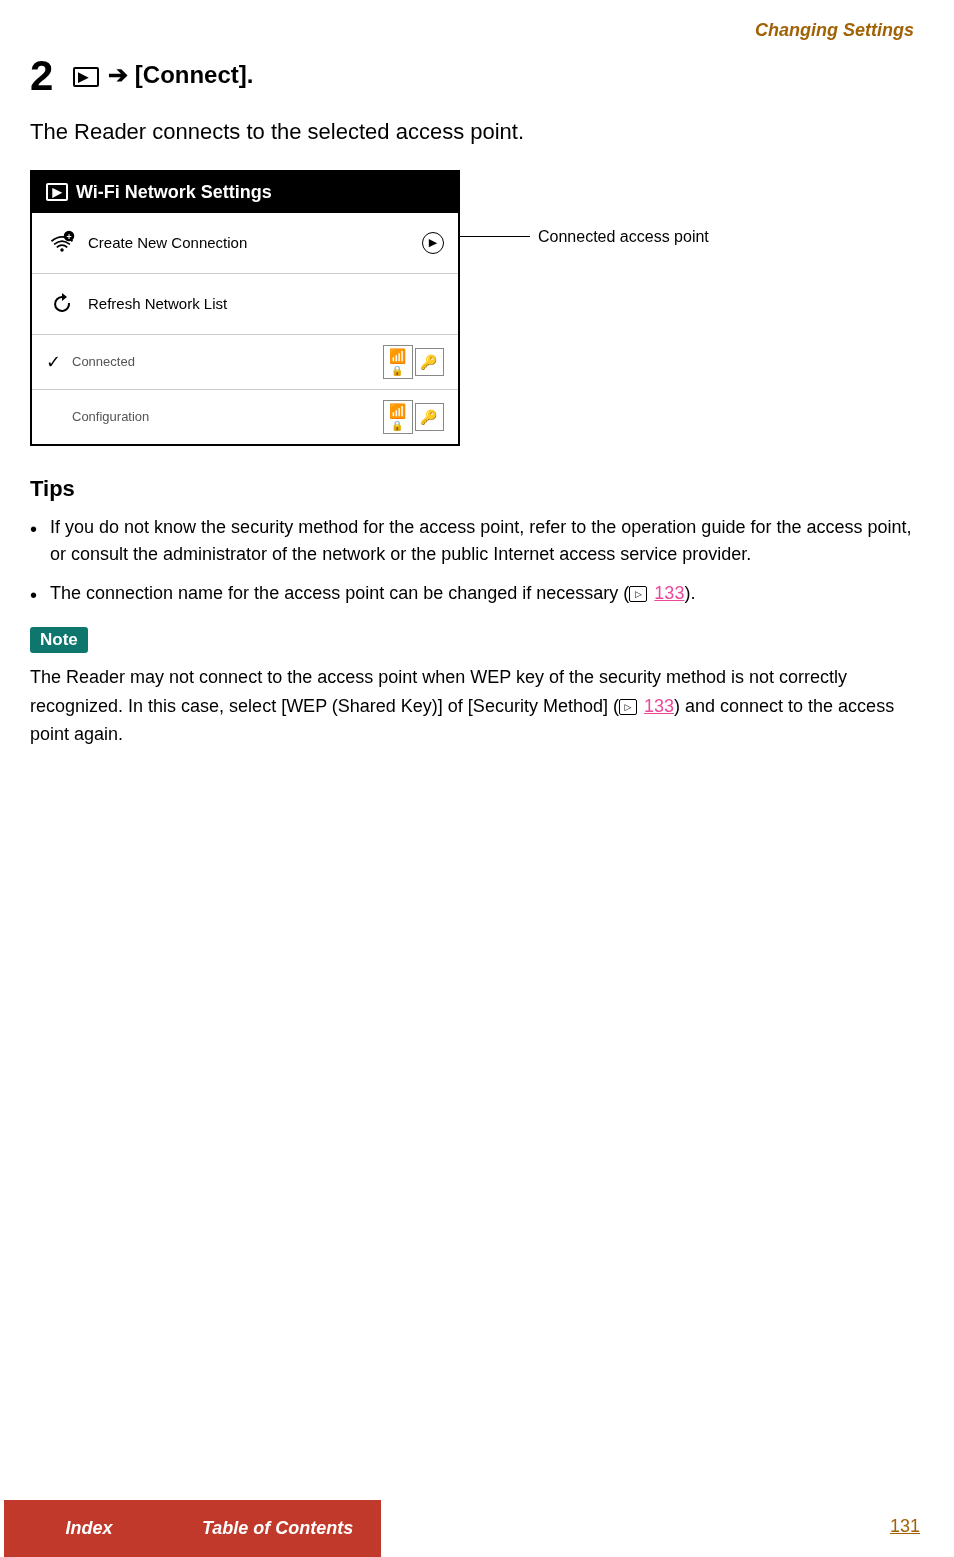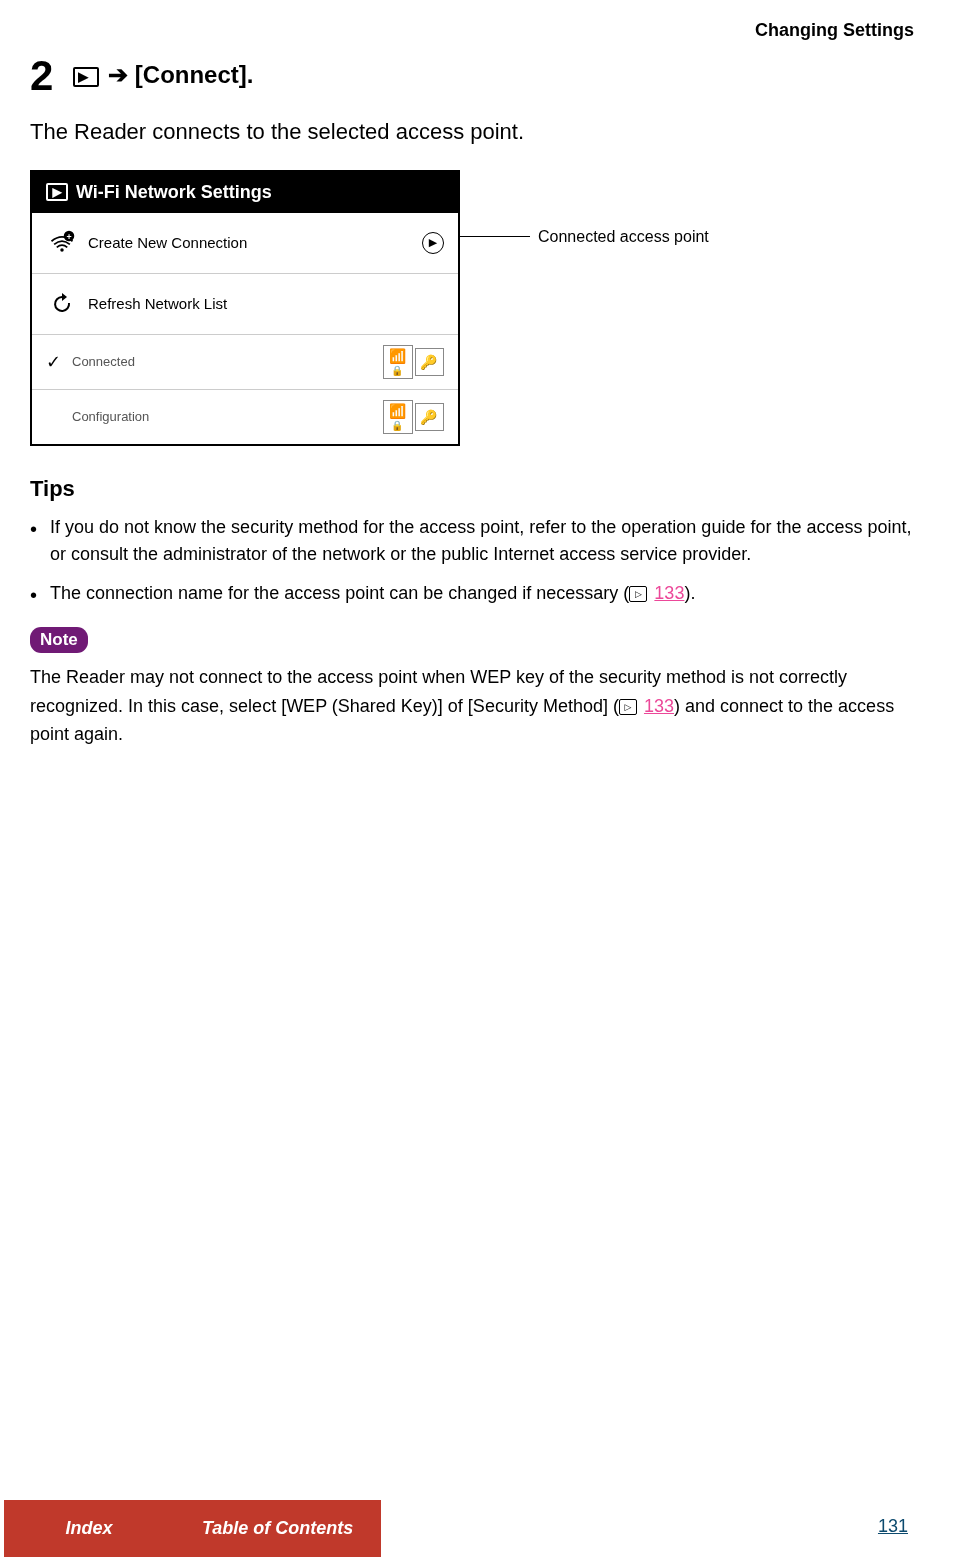--- a/index.html
+++ b/index.html
@@ -21,23 +21,24 @@
     }
 
     
     .page-header {
       text-align: right;
       margin-bottom: 18px;
       padding-right: 10px;
     }
 
     .page-header-title {
-      font-weight: bold;
-      font-size: 18px;
-      color: #000000;
+      font-style: italic;
+      font-weight: bold;
+      font-size: 18px;
+      color: #a16207;
       margin-left: 7px;
     }
 
     
     .step-block {
       display: flex;
       align-items: flex-start;
       margin-bottom: 20px;
     }
 
@@ -249,26 +250,26 @@
       margin-right: 2px;
     }
 
     
     .note-section {
       margin-bottom: 40px;
     }
 
     .note-badge {
       display: inline-block;
-      background: #701a75;
+      background: #0f766e;
       color: #fff;
       font-size: 17px;
       font-weight: bold;
       padding: 3px 10px;
-      border-radius: 11px;
+      border-radius: 3px;
       margin-bottom: 10px;
     }
 
     .note-text {
       font-size: 18px;
       color: #000;
       line-height: 1.6;
     }
 
     .footer-btn {
@@ -283,24 +284,24 @@
       min-width: 170px;
       text-align: center;
     }
 
     .footer-spacer {
       flex: 1;
     }
 
     .page-number {
       position: absolute;
-      right: 46px;
+      right: 34px;
       bottom: 20px;
       font-size: 18px;
-      color: #0c4a6e;
+      color: #a16207;
       text-decoration: underline;
     }
 
     
     .wifi-svg {
       width: 28px;
       height: 28px;
     }
 
     .refresh-svg {

